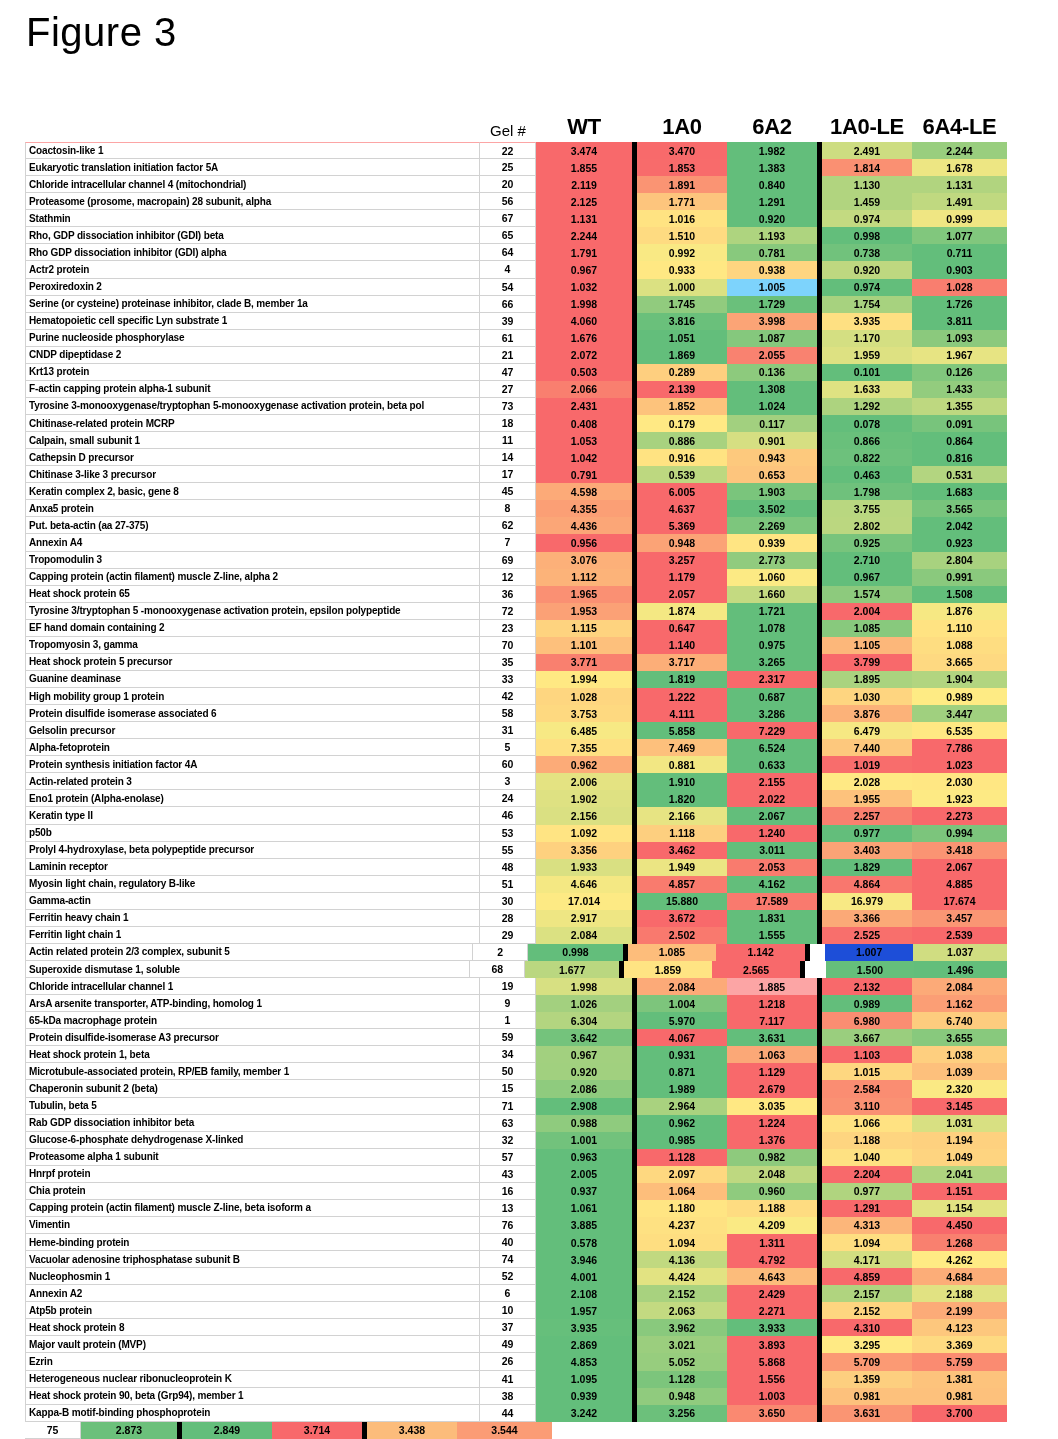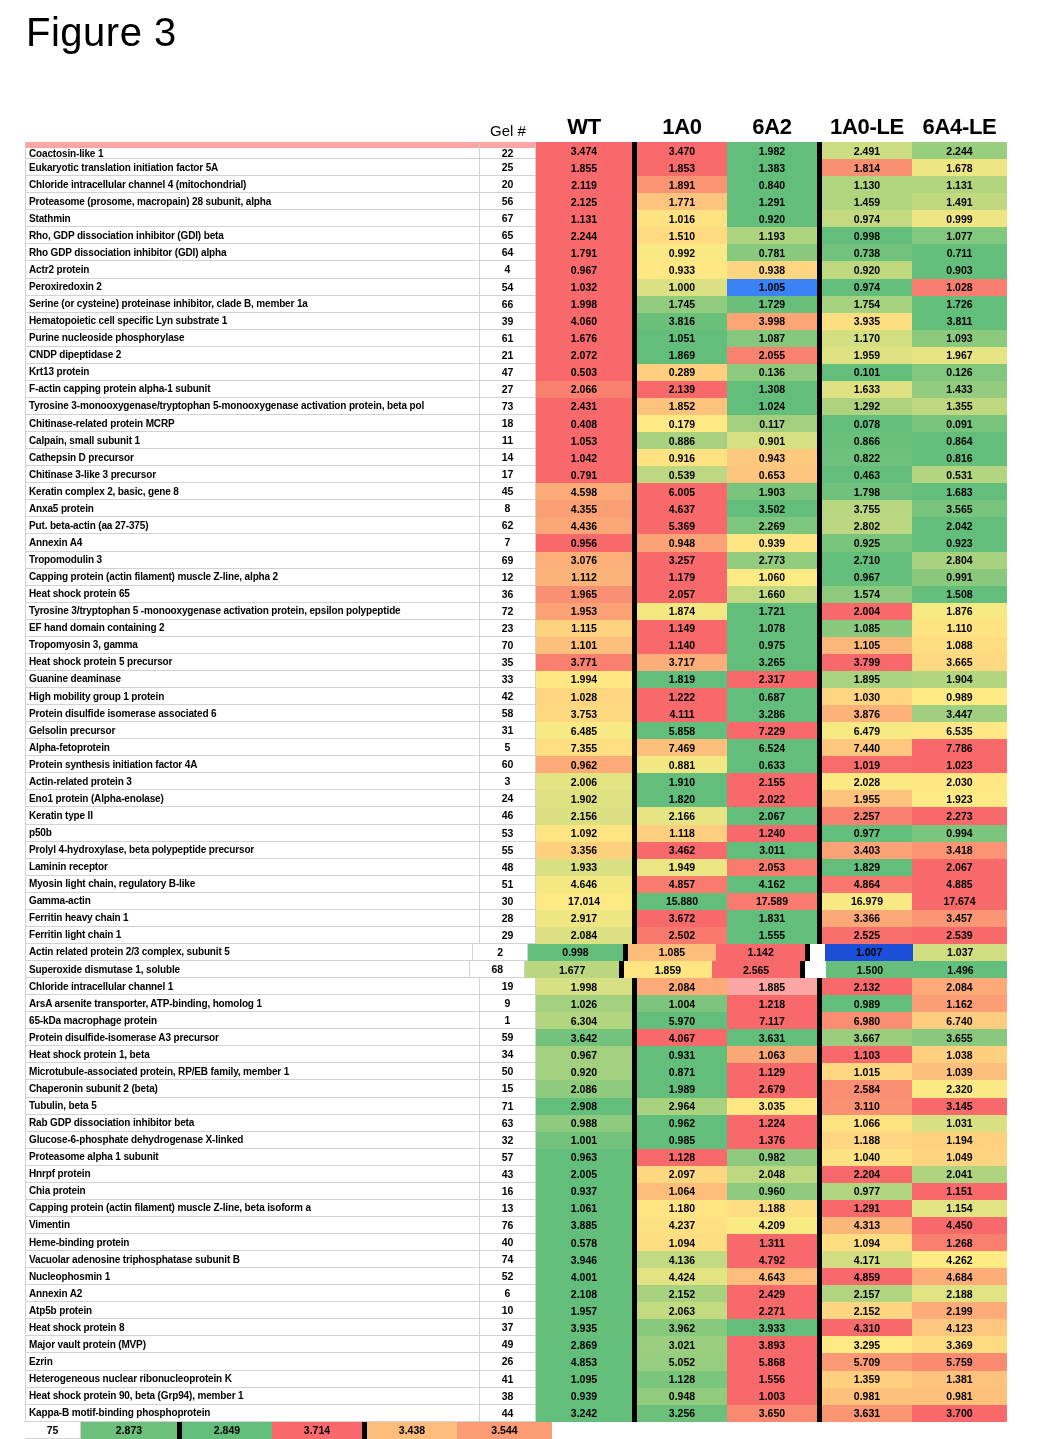--- a/index.html
+++ b/index.html
@@ -16,21 +16,21 @@
   .hdr .h-sep{width:5px;}
   .hdr .h-90{width:90px;}
   .hdr .h-95{width:95px;}
   
   .tbl{position:absolute;left:25px;top:142px;width:982px;height:1297px;display:flex;flex-direction:column;}
   .row{flex:1 1 0;display:flex;min-height:0;}
   .cell{box-sizing:border-box;display:flex;align-items:center;min-width:0;}
   .c-label{width:455px;border-left:1px solid #d2d2d2;border-right:1px solid #d2d2d2;
            border-bottom:1px solid #d2d2d2;background:#fff;padding-left:3px;
            font-size:10px;font-weight:700;letter-spacing:-0.15px;white-space:nowrap;overflow:hidden;}
-  .row:first-child .c-label,.row:first-child .c-gel{border-top:6px solid #fca5a5;}
+  .row:first-child .c-label,.row:first-child .c-gel{border-top:1px solid #fca5a5;}
   .c-gel{width:56px;border-right:1px solid #d2d2d2;border-bottom:1px solid #d2d2d2;background:#fff;
          justify-content:center;font-size:10.5px;font-weight:700;}
   .c-val{justify-content:center;font-size:10.5px;font-weight:700;color:#000;}
   .w96{width:96px;}.w90{width:90px;}.w95{width:95px;}
   .c-sep{width:5px;background:#000;}
 </style>
 </head>
 <body>
 
 <div class="page">
@@ -137,21 +137,21 @@
         <div class="c-sep" style="background: rgb(0, 0, 0);"></div>
         <div class="cell c-val w90" style="background: rgb(190, 216, 128);">0.920</div>
         <div class="cell c-val w95" style="background: rgb(99, 190, 123);">0.903</div>
       </div>
       <div class="row">
         <div class="cell c-label">Peroxiredoxin 2</div>
         <div class="cell c-gel">54</div>
         <div class="cell c-val w96" style="background: rgb(248, 105, 107);">1.032</div>
         <div class="c-sep" style="background: rgb(0, 0, 0);"></div>
         <div class="cell c-val w90" style="background: rgb(219, 225, 130);">1.000</div>
-        <div class="cell c-val w90" style="background: #3b82f6;">1.005</div>
+        <div class="cell c-val w90" style="background: #7dd3fc;">1.005</div>
         <div class="c-sep" style="background: rgb(0, 0, 0);"></div>
         <div class="cell c-val w90" style="background: rgb(99, 190, 123);">0.974</div>
         <div class="cell c-val w95" style="background: rgb(249, 126, 111);">1.028</div>
       </div>
       <div class="row">
         <div class="cell c-label">Serine (or cysteine) proteinase inhibitor, clade B, member 1a</div>
         <div class="cell c-gel">66</div>
         <div class="cell c-val w96" style="background: rgb(248, 105, 107);">1.998</div>
         <div class="c-sep" style="background: rgb(0, 0, 0);"></div>
         <div class="cell c-val w90" style="background: rgb(145, 203, 126);">1.745</div>
@@ -356,21 +356,21 @@
         <div class="cell c-val w90" style="background: rgb(99, 190, 123);">1.721</div>
         <div class="c-sep" style="background: rgb(0, 0, 0);"></div>
         <div class="cell c-val w90" style="background: rgb(248, 105, 107);">2.004</div>
         <div class="cell c-val w95" style="background: rgb(246, 232, 131);">1.876</div>
       </div>
       <div class="row">
         <div class="cell c-label">EF hand domain containing 2</div>
         <div class="cell c-gel">23</div>
         <div class="cell c-val w96" style="background: rgb(254, 211, 127);">1.115</div>
         <div class="c-sep" style="background: rgb(0, 0, 0);"></div>
-        <div class="cell c-val w90" style="background: rgb(248, 105, 107);">1.149</div>
+        <div class="cell c-val w90" style="background: rgb(248, 105, 107);">0.647</div>
         <div class="cell c-val w90" style="background: rgb(99, 190, 123);">1.078</div>
         <div class="c-sep" style="background: rgb(0, 0, 0);"></div>
         <div class="cell c-val w90" style="background: rgb(136, 201, 125);">1.085</div>
         <div class="cell c-val w95" style="background: rgb(255, 227, 130);">1.110</div>
       </div>
       <div class="row">
         <div class="cell c-label">Tropomyosin 3, gamma</div>
         <div class="cell c-gel">70</div>
         <div class="cell c-val w96" style="background: rgb(253, 192, 124);">1.101</div>
         <div class="c-sep" style="background: rgb(0, 0, 0);"></div>

